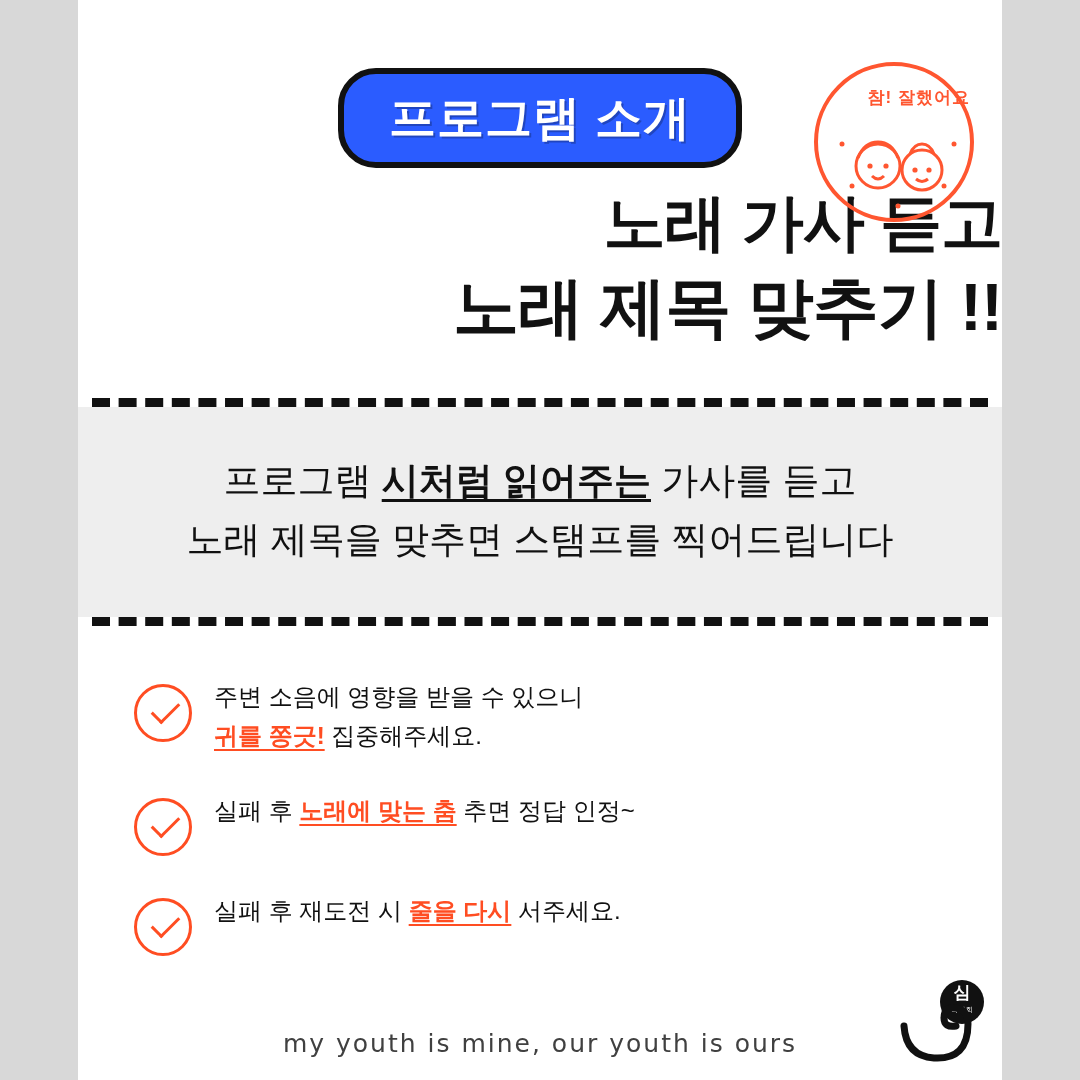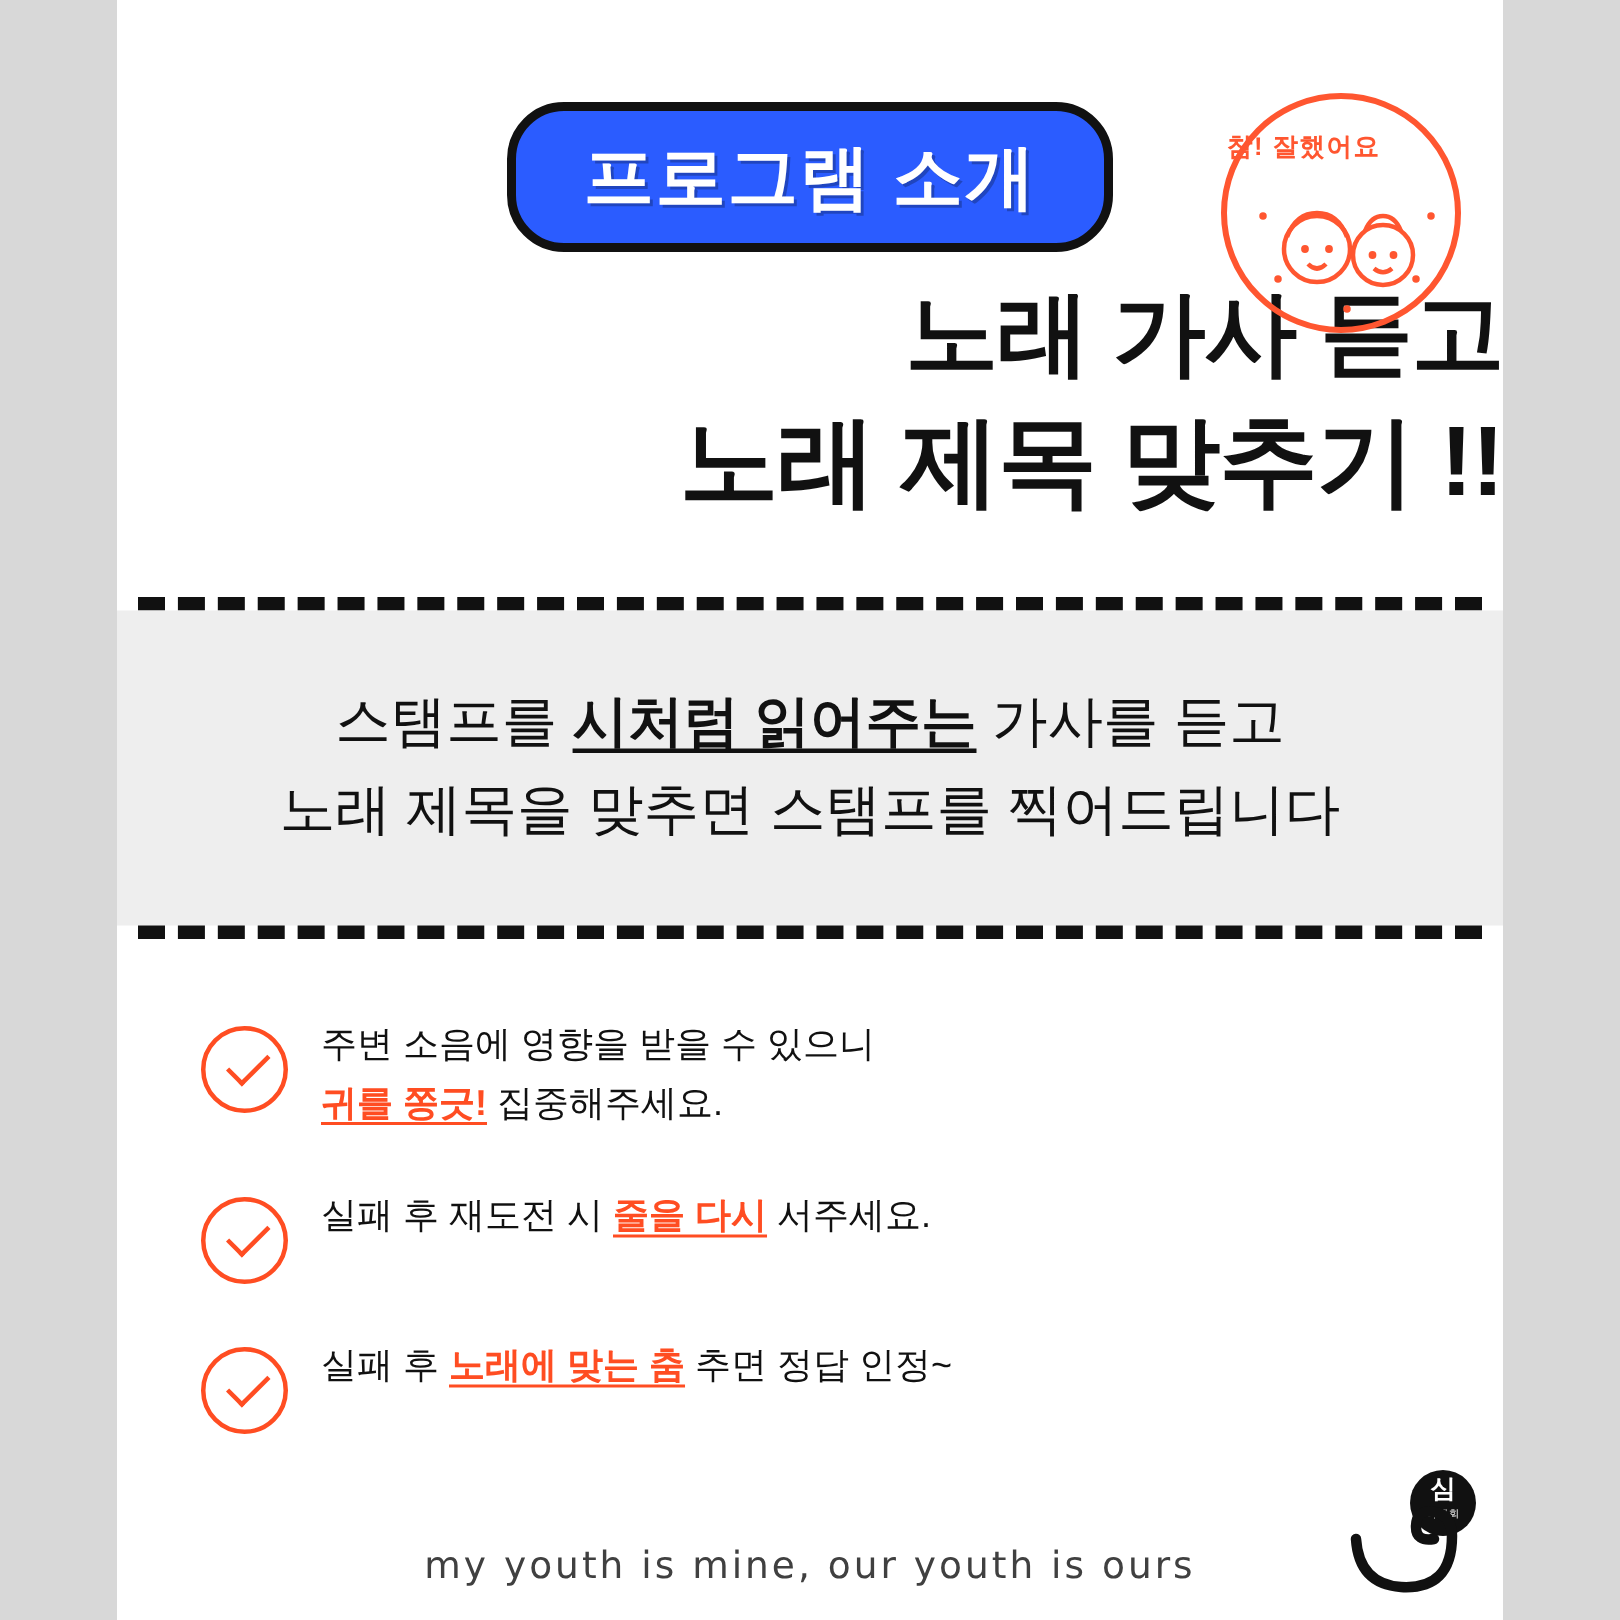--- a/index.html
+++ b/index.html
@@ -61,21 +61,21 @@
     position: absolute;
     right: 28px; top: 62px;
     width: 160px; height: 160px;
     border: 4px solid #ff5630;
     border-radius: 50%;
     color: #ff5630;
   }
   .stamp-text {
     position: absolute;
     top: 20px; left: 0; right: 0;
-    text-align: left;
+    text-align: right;
     font-size: 17px;
     font-weight: bold;
     letter-spacing: 1px;
   }
   .stamp svg { position: absolute; left: 0; top: 0; }
 
   
   .dash {
     height: 0;
     border-top: 9px dashed #111111;
@@ -211,48 +211,48 @@
           <circle cx="80" cy="140" r="2.5"></circle>
         </g>
       </svg>
     </div>
   </div>
 
   <div class="dash"></div>
 
   <div class="band">
     <p>
-      <span>스탬프를 </span><span class="u">시처럼 읽어주는</span><span> 가사를 듣고</span>
+      <span>프로그램 </span><span class="u">시처럼 읽어주는</span><span> 가사를 듣고</span>
     </p>
     <p>노래 제목을 맞추면 스탬프를 찍어드립니다</p>
   </div>
 
   <div class="dash"></div>
 
   <div class="notes">
 
     <div class="note">
       <span class="check"></span>
       <div class="note-text">
         <span>주변 소음에 영향을 받을 수 있으니</span><br>
         <span class="hi">귀를 쫑긋!</span><span> 집중해주세요.</span>
       </div>
     </div>
 
     <div class="note">
       <span class="check"></span>
       <div class="note-text">
-        <span>실패 후 재도전 시 </span><span class="hi">줄을 다시</span><span> 서주세요.</span>
+        <span>실패 후 </span><span class="hi">노래에 맞는 춤</span><span> 추면 정답 인정~</span>
       </div>
     </div>
 
     <div class="note">
       <span class="check"></span>
       <div class="note-text">
-        <span>실패 후 </span><span class="hi">노래에 맞는 춤</span><span> 추면 정답 인정~</span>
+        <span>실패 후 재도전 시 </span><span class="hi">줄을 다시</span><span> 서주세요.</span>
       </div>
     </div>
   </div>
 
   <div class="footer">
     <div class="tagline">my youth is mine, our youth is ours</div>
   </div>
 
   <div class="logo">
     <div class="logo-circle">

